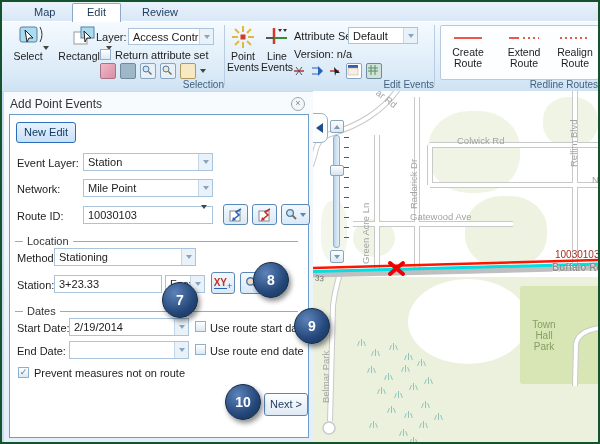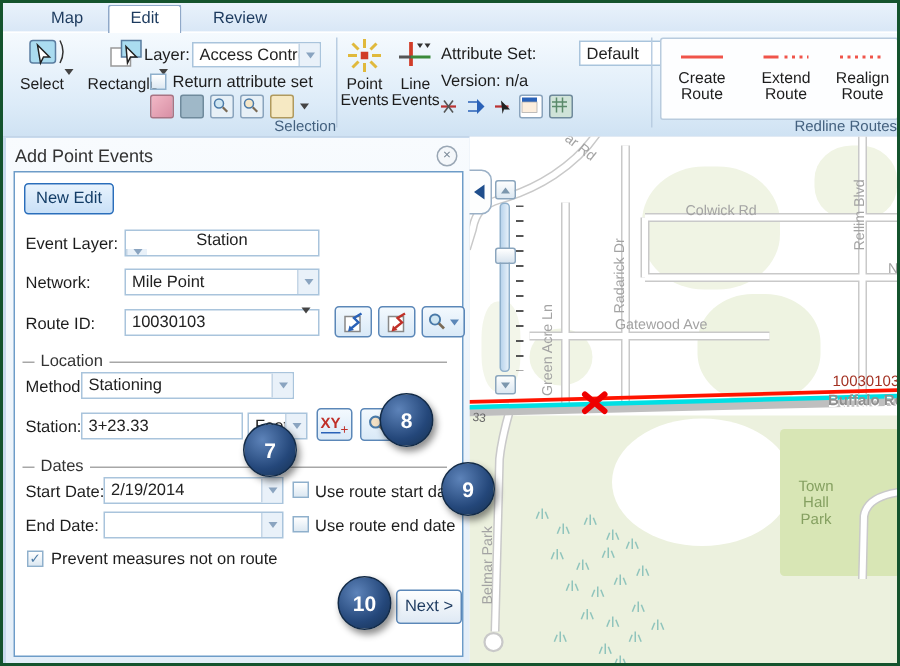--- a/index.html
+++ b/index.html
@@ -140,21 +140,21 @@
       <svg class="ic" width="24" height="24" viewBox="0 0 24 24">
         <line x1="9" y1="3" x2="9" y2="19" stroke="#d03c28" stroke-width="2.5"></line>
         <line x1="1" y1="13" x2="9" y2="13" stroke="#555" stroke-width="2"></line>
         <line x1="9" y1="13" x2="22" y2="13" stroke="#3a8a3a" stroke-width="2"></line>
         <polygon points="13,4 17,4 15,7" fill="#333"></polygon>
           <polygon points="18,4 22,4 20,7" fill="#333"></polygon>
       </svg>
       <span>Line Events</span>
     </div>
     <span class="lbl" style="left:292px;top:8px;">Attribute Set:</span>
-    <div class="combo" style="left:346px;top:5px;width:70px;height:17px;margin-left:38px;">
+    <div class="combo" style="left:346px;top:5px;width:70px;height:17px;">
       <span class="txt">Default</span>
       <span class="caretbox">
           <span class="car-dn"></span>
         </span>
     </div>
     <span class="lbl" style="left:292px;top:26px;">Version: n/a</span>
     <div class="iconrow" style="left:290px;top:41px;">
       <span class="mini">
         <svg width="14" height="14" viewBox="0 0 14 14">
             <line x1="2" y1="7" x2="12" y2="7" stroke="#b33" stroke-width="1.5"></line>
@@ -179,20 +179,21 @@
             <rect x="1" y="1" width="10" height="3" fill="#2a62b8"></rect>
             <rect x="1" y="4" width="10" height="7" fill="#fdeedd" stroke="#aaa" stroke-width="0.5"></rect>
           </svg>
       </span>
       <span class="mini" style="border:1px solid #6f8a9c;background:#cfe3d8;">
         <svg width="12" height="12" viewBox="0 0 12 12">
             <path d="M1 4 h10 M1 7 h10 M4 1 v10 M8 1 v10" stroke="#5a8a6a"></path>
           </svg>
       </span>
     </div>
+    <div class="grp-label" style="left:222px;width:210px;">Edit Events</div>
     <div class="grp-sep" style="left:432px;"></div>
 
     <div class="redline-panel" style="left:438px;top:3px;width:157px;height:53px;"></div>
     <div class="rl-btn" style="left:441px;top:5px;width:50px;">
       <svg class="rl-ic" width="32" height="8" viewBox="0 0 32 8">
           <line x1="2" y1="4" x2="30" y2="4" stroke="#f0544a" stroke-width="2"></line>
         </svg>
       <span>Create Route</span>
     </div>
     <div class="rl-btn" style="left:496px;top:5px;width:52px;">
@@ -214,21 +215,21 @@
   <div class="main">
 
     <div class="panel">
       <div class="panel-title">Add Point Events</div>
       <div class="close-ic">×</div>
       <div class="content">
 
         <div class="btn blue" style="left:6px;top:7px;width:60px;height:21px;line-height:19px;">New Edit</div>
 
         <span class="lbl" style="left:7px;top:42px;">Event Layer:</span>
-        <div class="combo" style="left:73px;top:38px;width:130px;height:18px;flex-direction:column;">
+        <div class="combo" style="left:73px;top:38px;width:130px;height:18px;">
           <span class="txt">Station</span>
           <span class="caretbox">
               <span class="car-dn"></span>
             </span>
         </div>
 
         <span class="lbl" style="left:7px;top:68px;">Network:</span>
         <div class="combo" style="left:73px;top:64px;width:130px;height:18px;">
           <span class="txt">Mile Point</span>
           <span class="caretbox">

